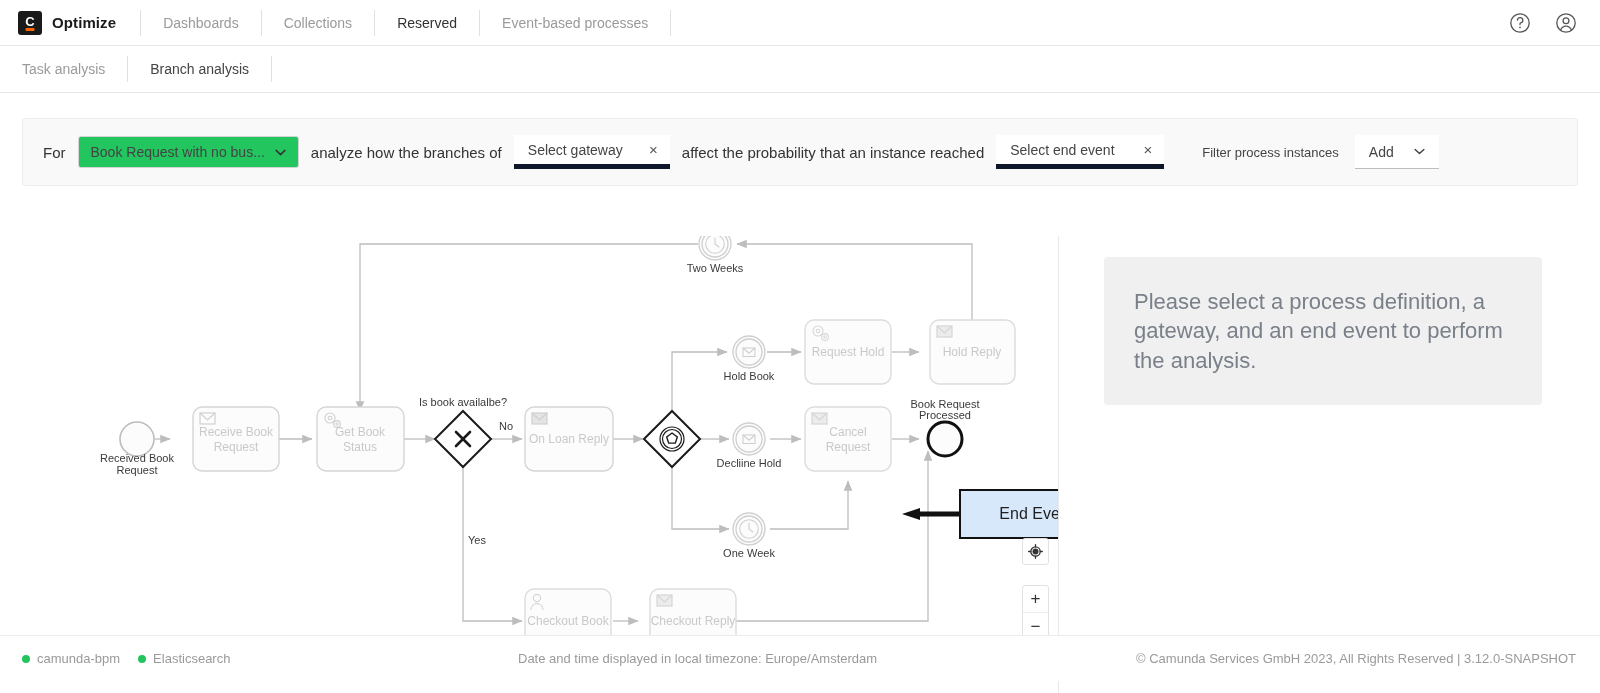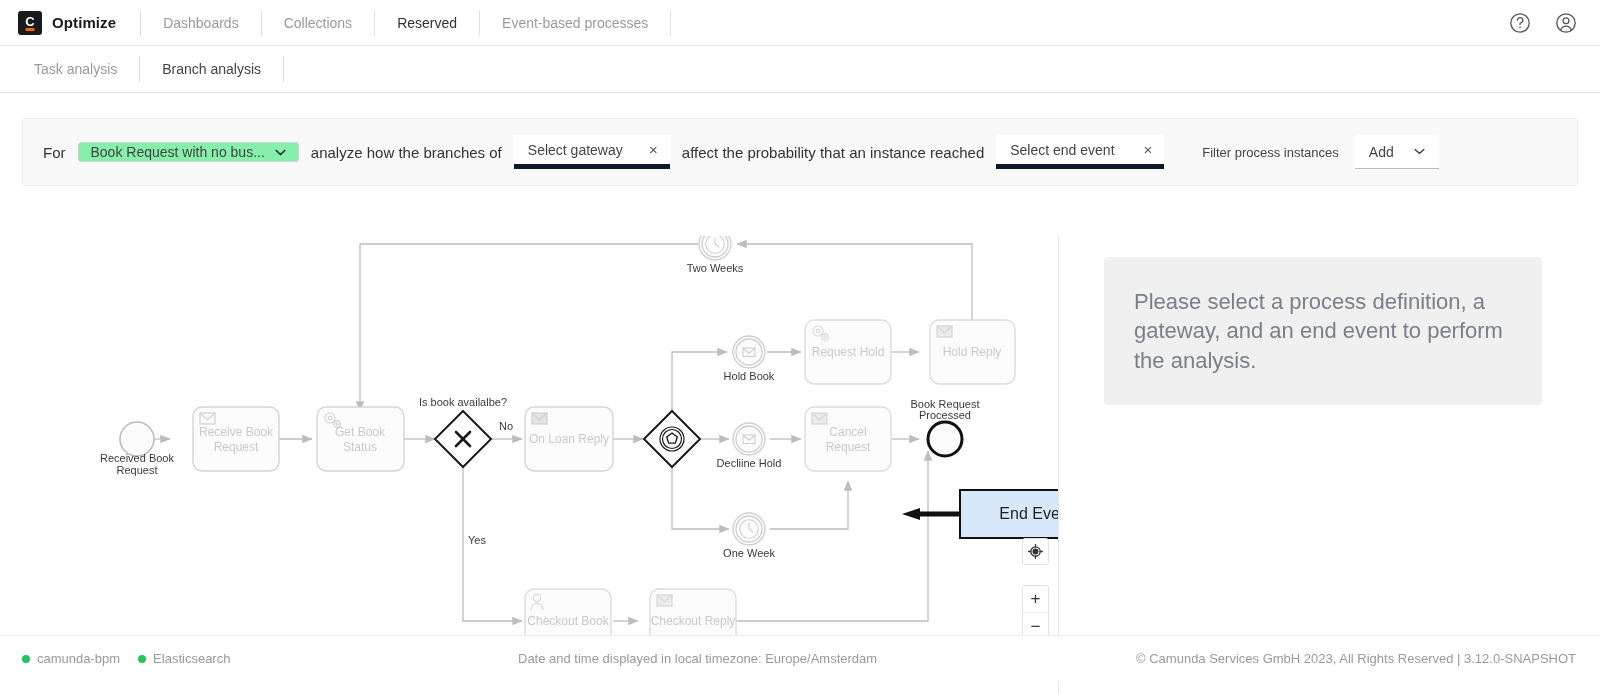--- a/index.html
+++ b/index.html
@@ -52,21 +52,20 @@
   .navlink.active { color: #333; }
   .nav-right { margin-left: auto; display: flex; align-items: center; gap: 22px; padding-right: 22px; }
   .icon-btn { width: 24px; height: 24px; cursor: pointer; color: #555; }
 
   
   .subnav {
     height: 47px;
     display: flex; align-items: center;
     border-bottom: 1px solid #e6e6e6;
     background: #fff;
-    padding-left: 12px;
   }
   .subitem {
     font-size: 14px; color: #9a9a9a; padding: 0 22px;
     height: 100%; display: flex; align-items: center; cursor: pointer;
     white-space: nowrap;
   }
   .subitem.active { color: #444; }
   .sub-sep { width: 1px; height: 26px; background: #e0e0e0; }
 
   
@@ -77,25 +76,25 @@
     background: #f9f9f9;
     border: 1px solid #ededed;
     border-radius: 3px;
     display: flex; align-items: center;
     padding: 0 20px;
     gap: 0px;
   }
   .cb-text { font-size: 15px; color: #333; white-space: nowrap; }
   .cb-select {
     margin: 0 12px;
-    height: 20px;
+    height: 32px;
     min-width: 213px;
     border: 1px solid #d4d4d4;
     border-radius: 3px;
-    background: #86efac;
+    background: #22c55e;
     display: flex; align-items: center; justify-content: space-between;
     padding: 0 12px;
     font-size: 14px; color: #444;
     cursor: pointer;
   }
   .chev { width: 11px; height: 7px; flex: none; margin-left: 10px; }
   .typeahead {
     margin: 0 12px;
     height: 34px;
     min-width: 156px;

